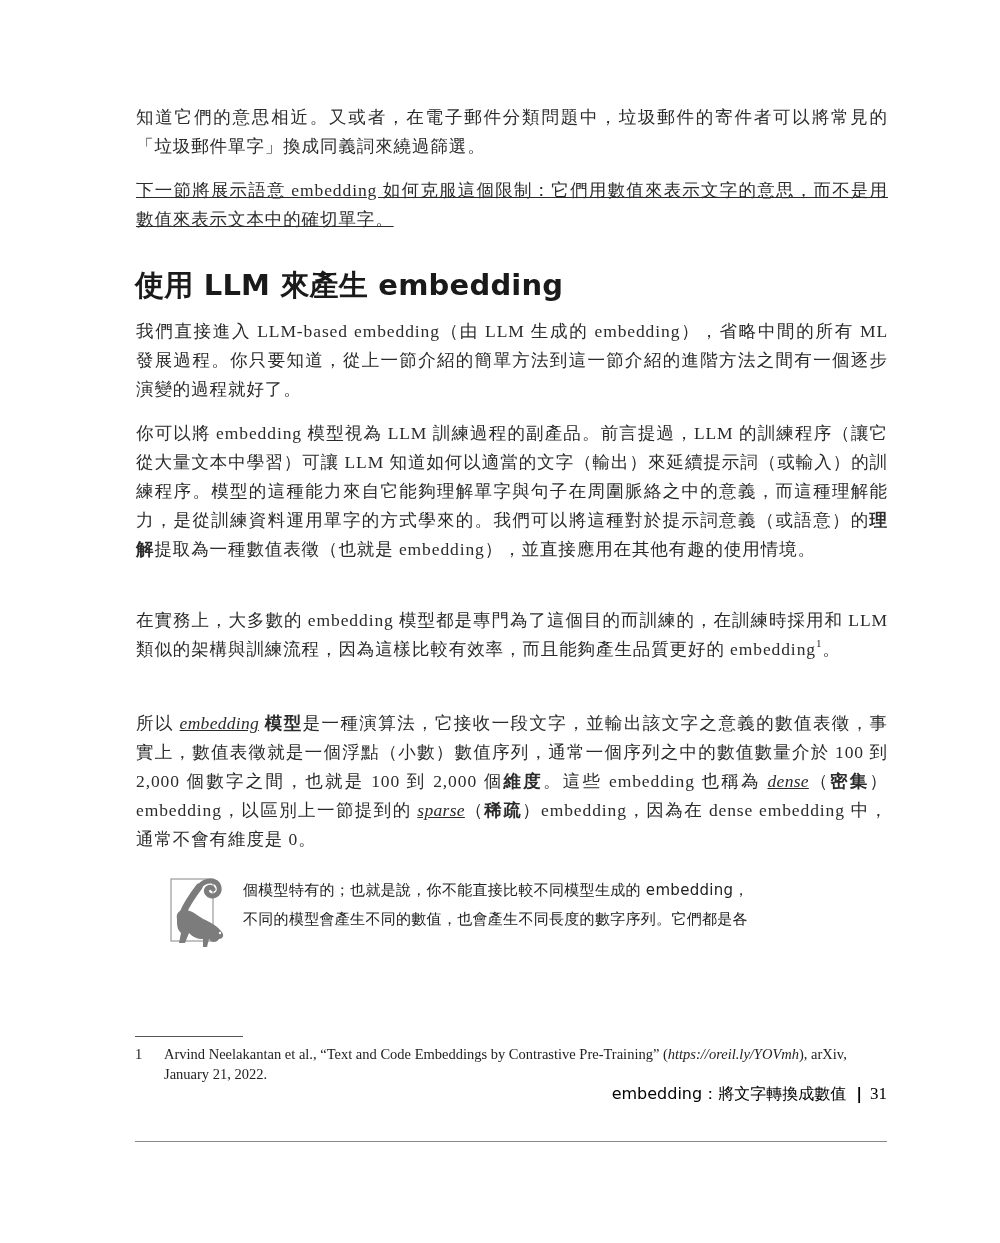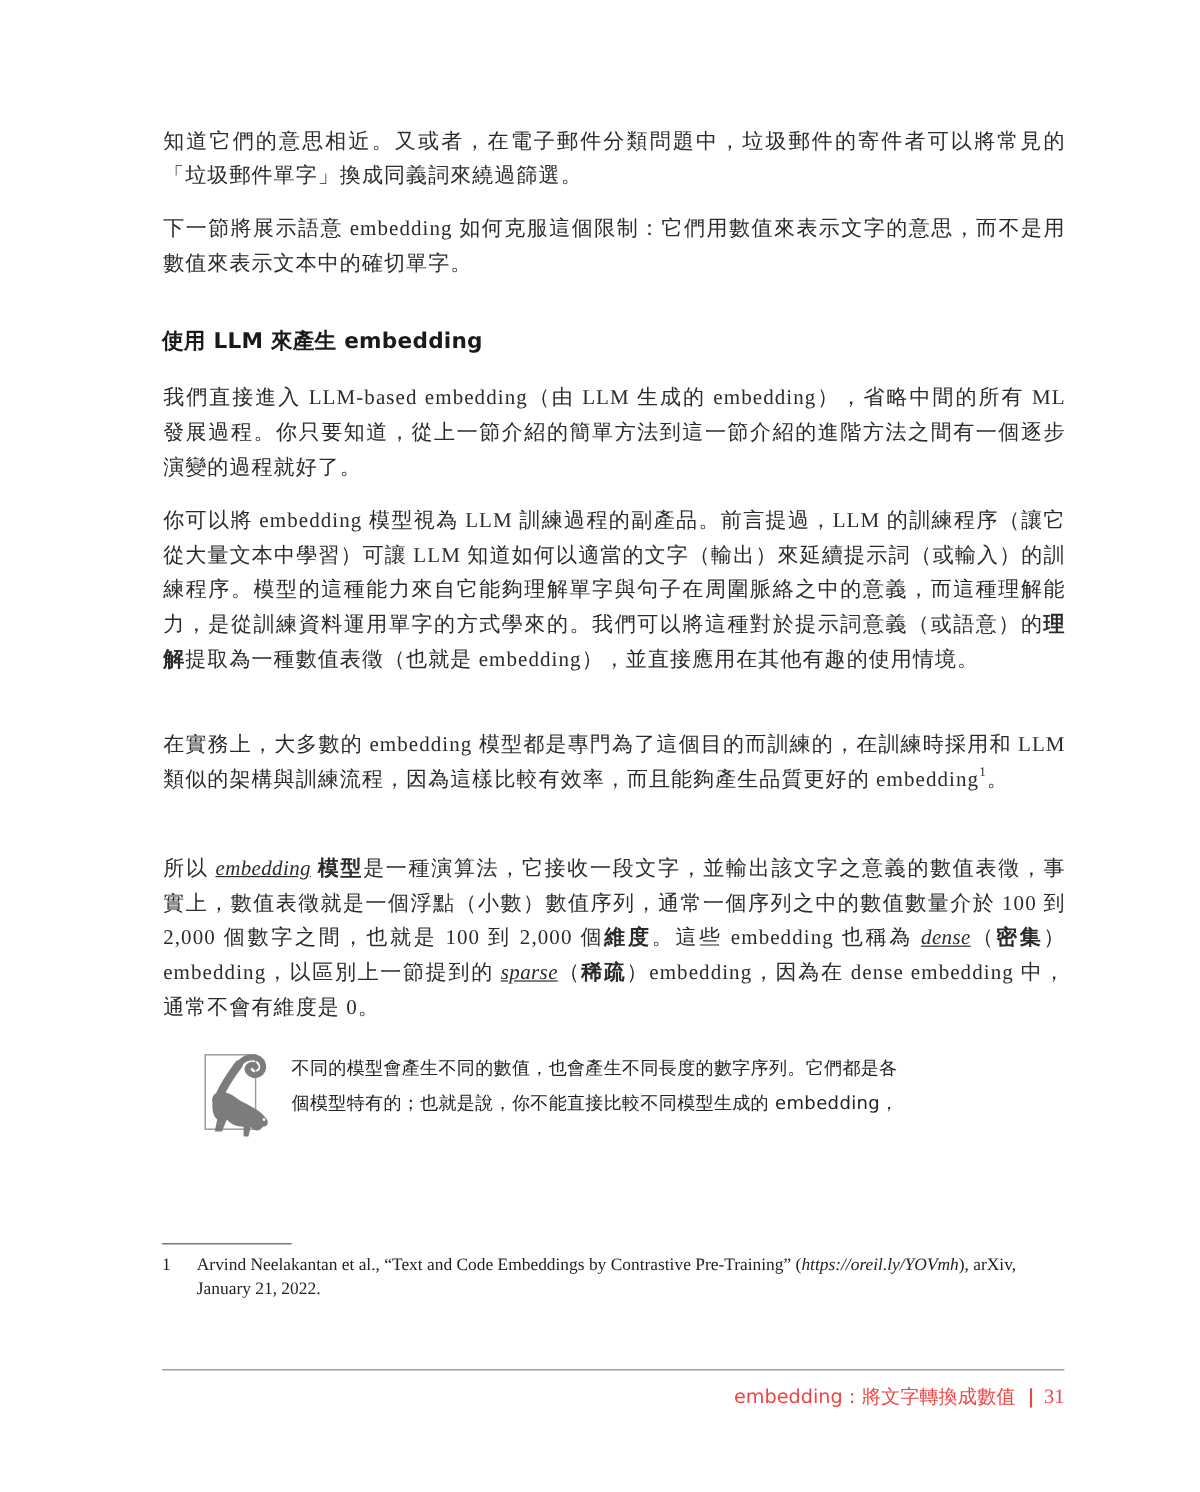--- a/index.html
+++ b/index.html
@@ -34,21 +34,21 @@
     }
     .para em { font-style: italic; letter-spacing: 0.3px; text-decoration: underline; }
     .para .strong { font-weight: bold; }
     .heading {
       position: absolute;
       left: 0;
       top: 266px;
       margin: 0;
       font-family: "DejaVu Sans", "Liberation Sans", sans-serif;
       font-weight: bold;
-      font-size: 18px;
+      font-size: 29px;
       line-height: 38px;
       color: #1a1a1a;
       letter-spacing: 0.2px;
     }
     sup {
       font-size: 11px;
       line-height: 0;
       vertical-align: 8px;
     }
     .note {
@@ -106,38 +106,38 @@
     .footer-rule {
       position: absolute;
       left: 0;
       top: 1141px;
       width: 752px;
       border-top: 1px solid #888;
     }
     .footer {
       position: absolute;
       right: 0;
-      top: 1152px;
+      top: 1082px;
       font-family: "DejaVu Sans", "Liberation Sans", sans-serif;
       font-size: 16px;
       line-height: 24px;
-      color: #ef4444;
+      color: #000000;
       white-space: nowrap;
     }
     .footer .sep { margin: 0 8px 0 10px; font-weight: bold; }
     .footer .page-num { font-family: "Liberation Serif", "DejaVu Serif", serif; font-size: 17px; }
   </style>
 </head>
 <body>
 
 <div class="page">
 
   <p class="para" style="top:102px;">知道它們的意思相近。又或者，在電子郵件分類問題中，垃圾郵件的寄件者可以將常見的「垃圾郵件單字」換成同義詞來繞過篩選。</p>
 
-  <p class="para" style="top:175px;">下一節將展示語意 embedding 如何克服這個限制：它們用數值來表示文字的意思，而不是用數值來表示文本中的確切單字。</p>
+  <p class="para" style="top:175px;text-decoration:underline;">下一節將展示語意 embedding 如何克服這個限制：它們用數值來表示文字的意思，而不是用數值來表示文本中的確切單字。</p>
 
   <h2 class="heading">使用 LLM 來產生 embedding</h2>
 
   <p class="para" style="top:316px;">我們直接進入 LLM-based embedding（由 LLM 生成的 embedding），省略中間的所有 ML 發展過程。你只要知道，從上一節介紹的簡單方法到這一節介紹的進階方法之間有一個逐步演變的過程就好了。</p>
 
   <p class="para" style="top:418px;"><span>你可以將 embedding 模型視為 LLM 訓練過程的副產品。前言提過，LLM 的訓練程序（讓它從大量文本中學習）可讓 LLM 知道如何以適當的文字（輸出）來延續提示詞（或輸入）的訓練程序。模型的這種能力來自它能夠理解單字與句子在周圍脈絡之中的意義，而這種理解能力，是從訓練資料運用單字的方式學來的。我們可以將這種對於提示詞意義（或語意）的</span><span class="strong">理解</span><span>提取為一種數值表徵（也就是 embedding），並直接應用在其他有趣的使用情境。</span></p>
 
   <p class="para" style="top:605px;"><span>在實務上，大多數的 embedding 模型都是專門為了這個目的而訓練的，在訓練時採用和 LLM 類似的架構與訓練流程，因為這樣比較有效率，而且能夠產生品質更好的 embedding</span><sup>1</sup><span>。</span></p>
 
   <p class="para" style="top:708px;"><span>所以 </span><em>embedding</em><span class="strong"> 模型</span><span>是一種演算法，它接收一段文字，並輸出該文字之意義的數值表徵，事實上，數值表徵就是一個浮點（小數）數值序列，通常一個序列之中的數值數量介於 100 到 2,000 個數字之間，也就是 100 到 2,000 個</span><span class="strong">維度</span><span>。這些 embedding 也稱為 </span><em>dense</em><span>（</span><span class="strong">密集</span><span>）embedding，以區別上一節提到的 </span><em>sparse</em><span>（</span><span class="strong">稀疏</span><span>）embedding，因為在 dense embedding 中，通常不會有維度是 0。</span></p>
@@ -148,22 +148,22 @@
         <rect x="6" y="6" width="42" height="62" fill="none" stroke="#9a9a9a" stroke-width="1.2"></rect>
 
         <path d="M34 14 C40 6, 52 6, 54 14 C56 22, 46 26, 42 20 C39 16, 46 12, 48 16" fill="none" stroke="#7c7c7c" stroke-width="5" stroke-linecap="round"></path>
         <path d="M34 14 C28 22, 22 30, 18 40" fill="none" stroke="#7c7c7c" stroke-width="7" stroke-linecap="round"></path>
 
         <path d="M12 46 C10 36, 22 34, 32 42 C40 48, 50 50, 56 58 C60 62, 58 66, 54 66 C52 70, 46 70, 44 66 L42 74 L38 74 L38 66 C32 66, 28 64, 24 60 L20 70 L14 70 L16 60 C12 56, 12 52, 12 46 Z" fill="#7c7c7c"></path>
         <circle cx="55" cy="60" r="1.2" fill="#fff"></circle>
       </svg>
     </div>
     <div class="note-text">
+      <div>個模型特有的；也就是說，你不能直接比較不同模型生成的 embedding，</div>
       <div>不同的模型會產生不同的數值，也會產生不同長度的數字序列。它們都是各</div>
-      <div>個模型特有的；也就是說，你不能直接比較不同模型生成的 embedding，</div>
     </div>
   </div>
 
   <div class="fn-rule"></div>
 
   <div class="footnote">
     <span class="fn-num">1</span>
     <span class="fn-body"><span>Arvind Neelakantan et al., “Text and Code Embeddings by Contrastive Pre-Training” (</span><em>https://oreil.ly/YOVmh</em><span>), arXiv, January 21, 2022.</span></span>
   </div>
 

